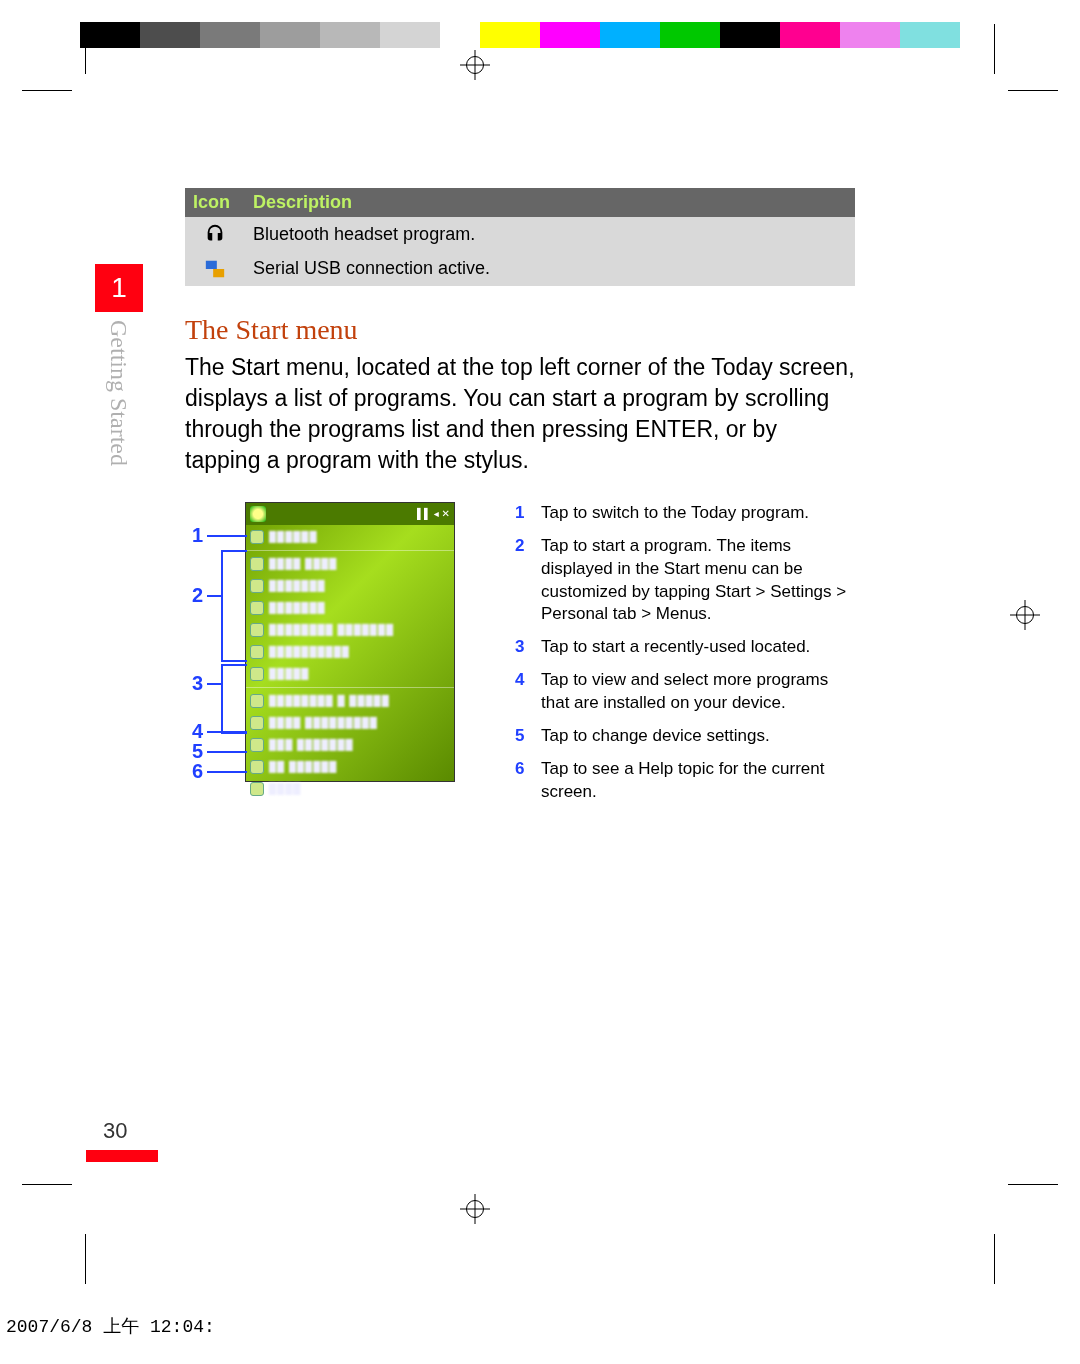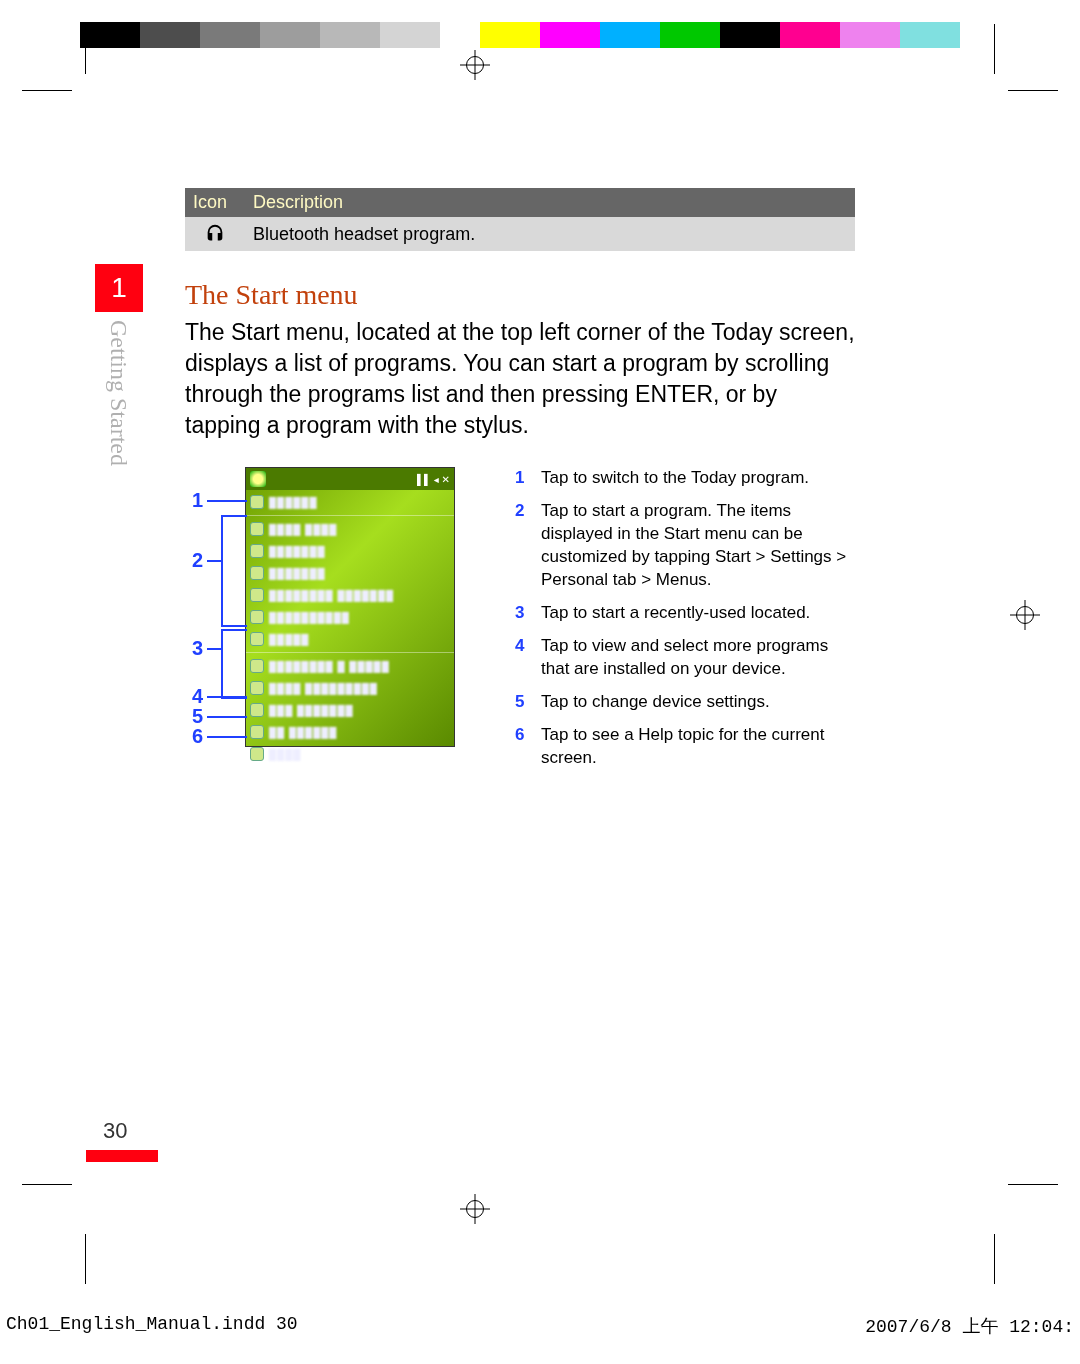--- a/index.html
+++ b/index.html
@@ -30,21 +30,21 @@
   .crop-v { position:absolute; width:1px; background:#000;}
 
   
   .page {
     position: absolute;
     left: 95px; top: 188px;
     width: 760px;
   }
   .icon-table { width: 670px; margin-left: 90px; border-collapse: collapse; }
   .icon-table thead th {
-    background: #666; color: #fef9c3; font-weight: normal; text-align: left;
+    background: #666; color: #bef264; font-weight: bold; text-align: left;
     padding: 4px 8px; font-size: 18px;
   }
   .icon-table tbody td {
     background: #d9d9d9; padding: 6px 8px; font-size: 18px;
   }
   .icon-cell { width: 60px; text-align: center; }
   .ico { display:inline-block; width:22px; height:22px; vertical-align:middle; }
 
   .chapter-badge {
     position:absolute; left:0; top:76px;
@@ -171,20 +171,31 @@
       <tr>
         <td class="icon-cell">
           <span class="ico">
             <svg viewBox="0 0 24 24">
                 <path fill="#000" d="M12 2a8 8 0 0 0-8 8v6a3 3 0 0 0 3 3h2v-8H6v-1a6 6 0 0 1 12 0v1h-3v8h2a3 3 0 0 0 3-3v-6a8 8 0 0 0-8-8z"></path>
               </svg>
           </span>
         </td>
         <td>Bluetooth headset program.</td>
       </tr>
+      <tr>
+        <td class="icon-cell">
+          <span class="ico">
+            <svg viewBox="0 0 24 24">
+              <rect x="2" y="3" width="12" height="9" fill="#2a6bd8"></rect>
+              <rect x="10" y="12" width="12" height="9" fill="#e8a000"></rect>
+            </svg>
+          </span>
+        </td>
+        <td>Serial USB connection active.</td>
+      </tr>
     </tbody>
   </table>
 
   <div class="section-title">The Start menu</div>
   <div class="section-body">The Start menu, located at the top left corner of the Today screen, displays a list of programs. You can start a program by scrolling through the programs list and then pressing ENTER, or by tapping a program with the stylus.</div>
 
   <div class="figure-row">
     <div class="figure-wrap">
 
       <div class="device-screen">
@@ -294,15 +305,14 @@
           <span class="t">Tap to see a Help topic for the current screen.</span>
         </li>
     </ol>
   </div>
 </div>
 
 <div class="page-num">30</div>
 <div class="page-num-bar"></div>
 
 <div class="footer-line">
-  <span>Ch01_English_Manual.indd   30</span>
   <span>2007/6/8   上午 12:04:</span>
 </div>
 
 </body></html>

